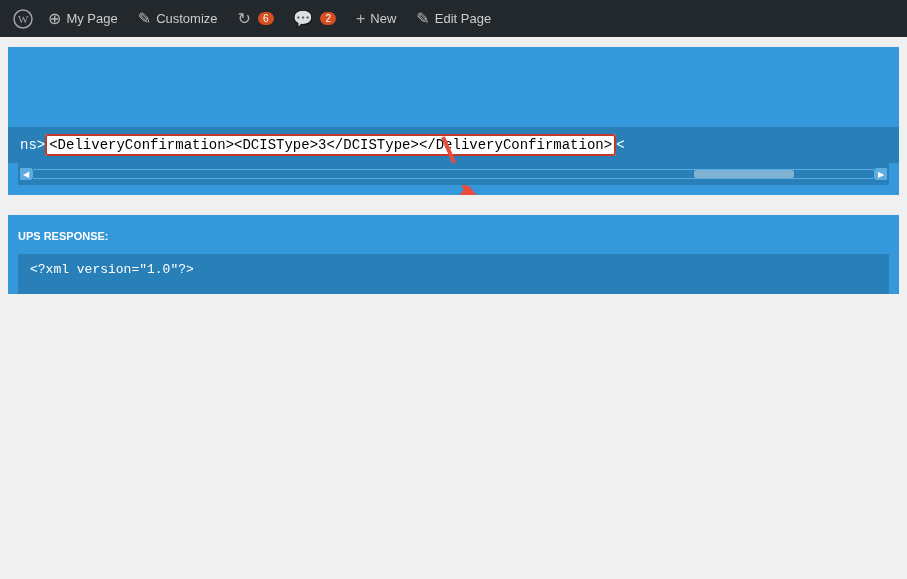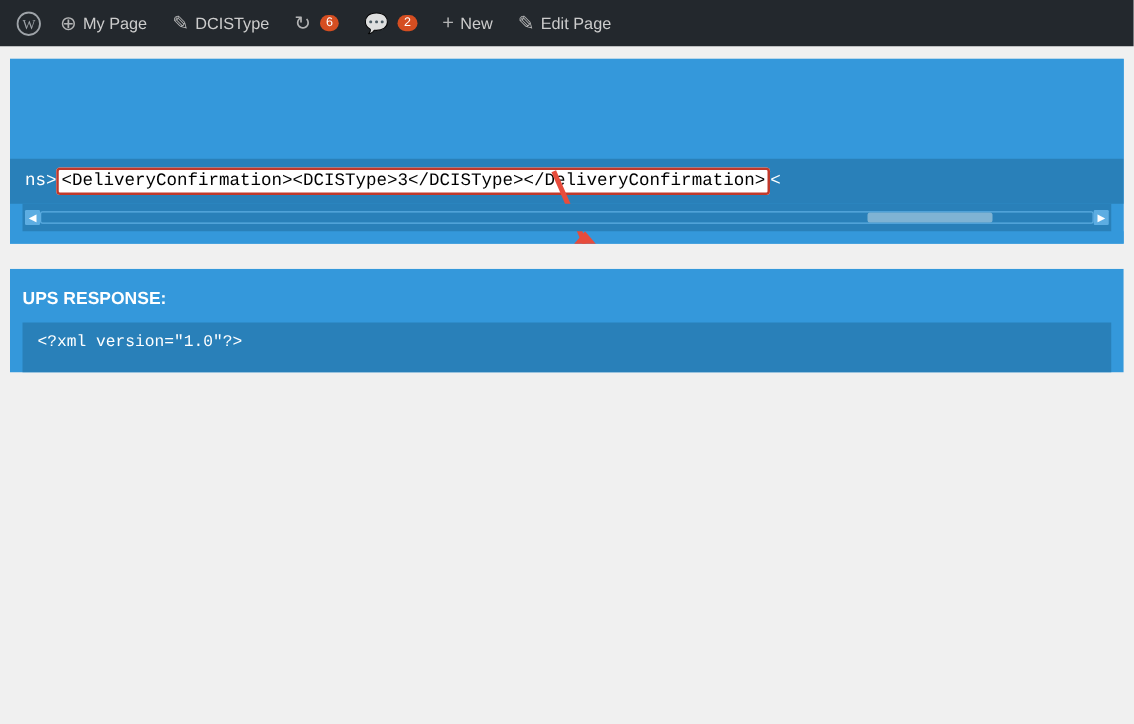--- a/index.html
+++ b/index.html
@@ -134,21 +134,21 @@
     }
 
     
     .ups-section {
       background: #3498db;
       margin: 0 0 0 0;
       padding: 15px 10px 0 10px;
     }
     .ups-title {
       color: #fff;
-      font-size: 14px;
+      font-size: 11px;
       font-weight: bold;
       margin-bottom: 12px;
       font-family: Arial, sans-serif;
     }
     .ups-code-area {
       background: #2980b9;
       padding: 8px 12px;
       min-height: 40px;
     }
     .ups-code-line {
@@ -188,21 +188,21 @@
     </svg>
   </div>
 
   <div class="adminbar-item">
     <span class="icon">⊕</span>
     <span>My Page</span>
   </div>
 
   <div class="adminbar-item">
     <span class="icon">✎</span>
-    <span>DCISType</span>
+    <span>Customize</span>
   </div>
 
   <div class="adminbar-item">
     <span class="icon">↻</span>
     <span class="badge">6</span>
   </div>
 
   <div class="adminbar-item">
     <span class="icon">💬</span>
     <span class="badge">2</span>

